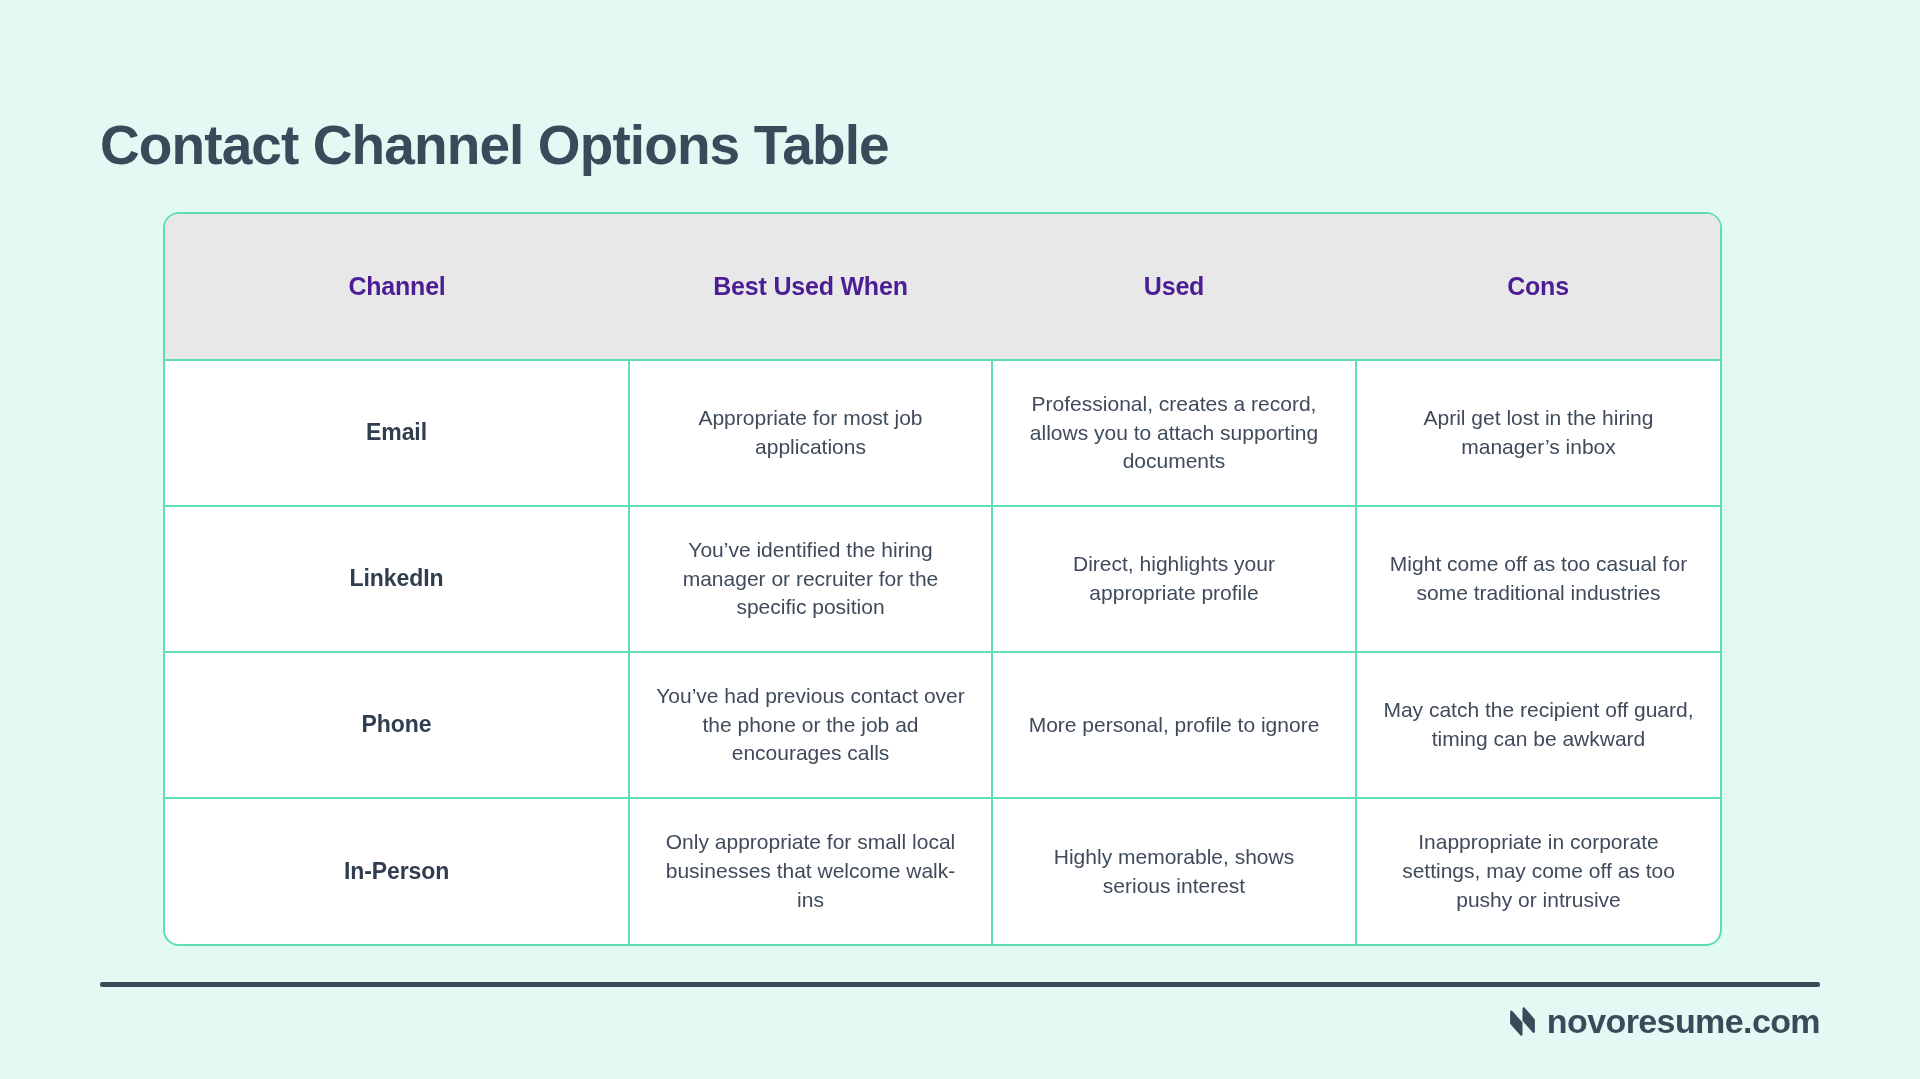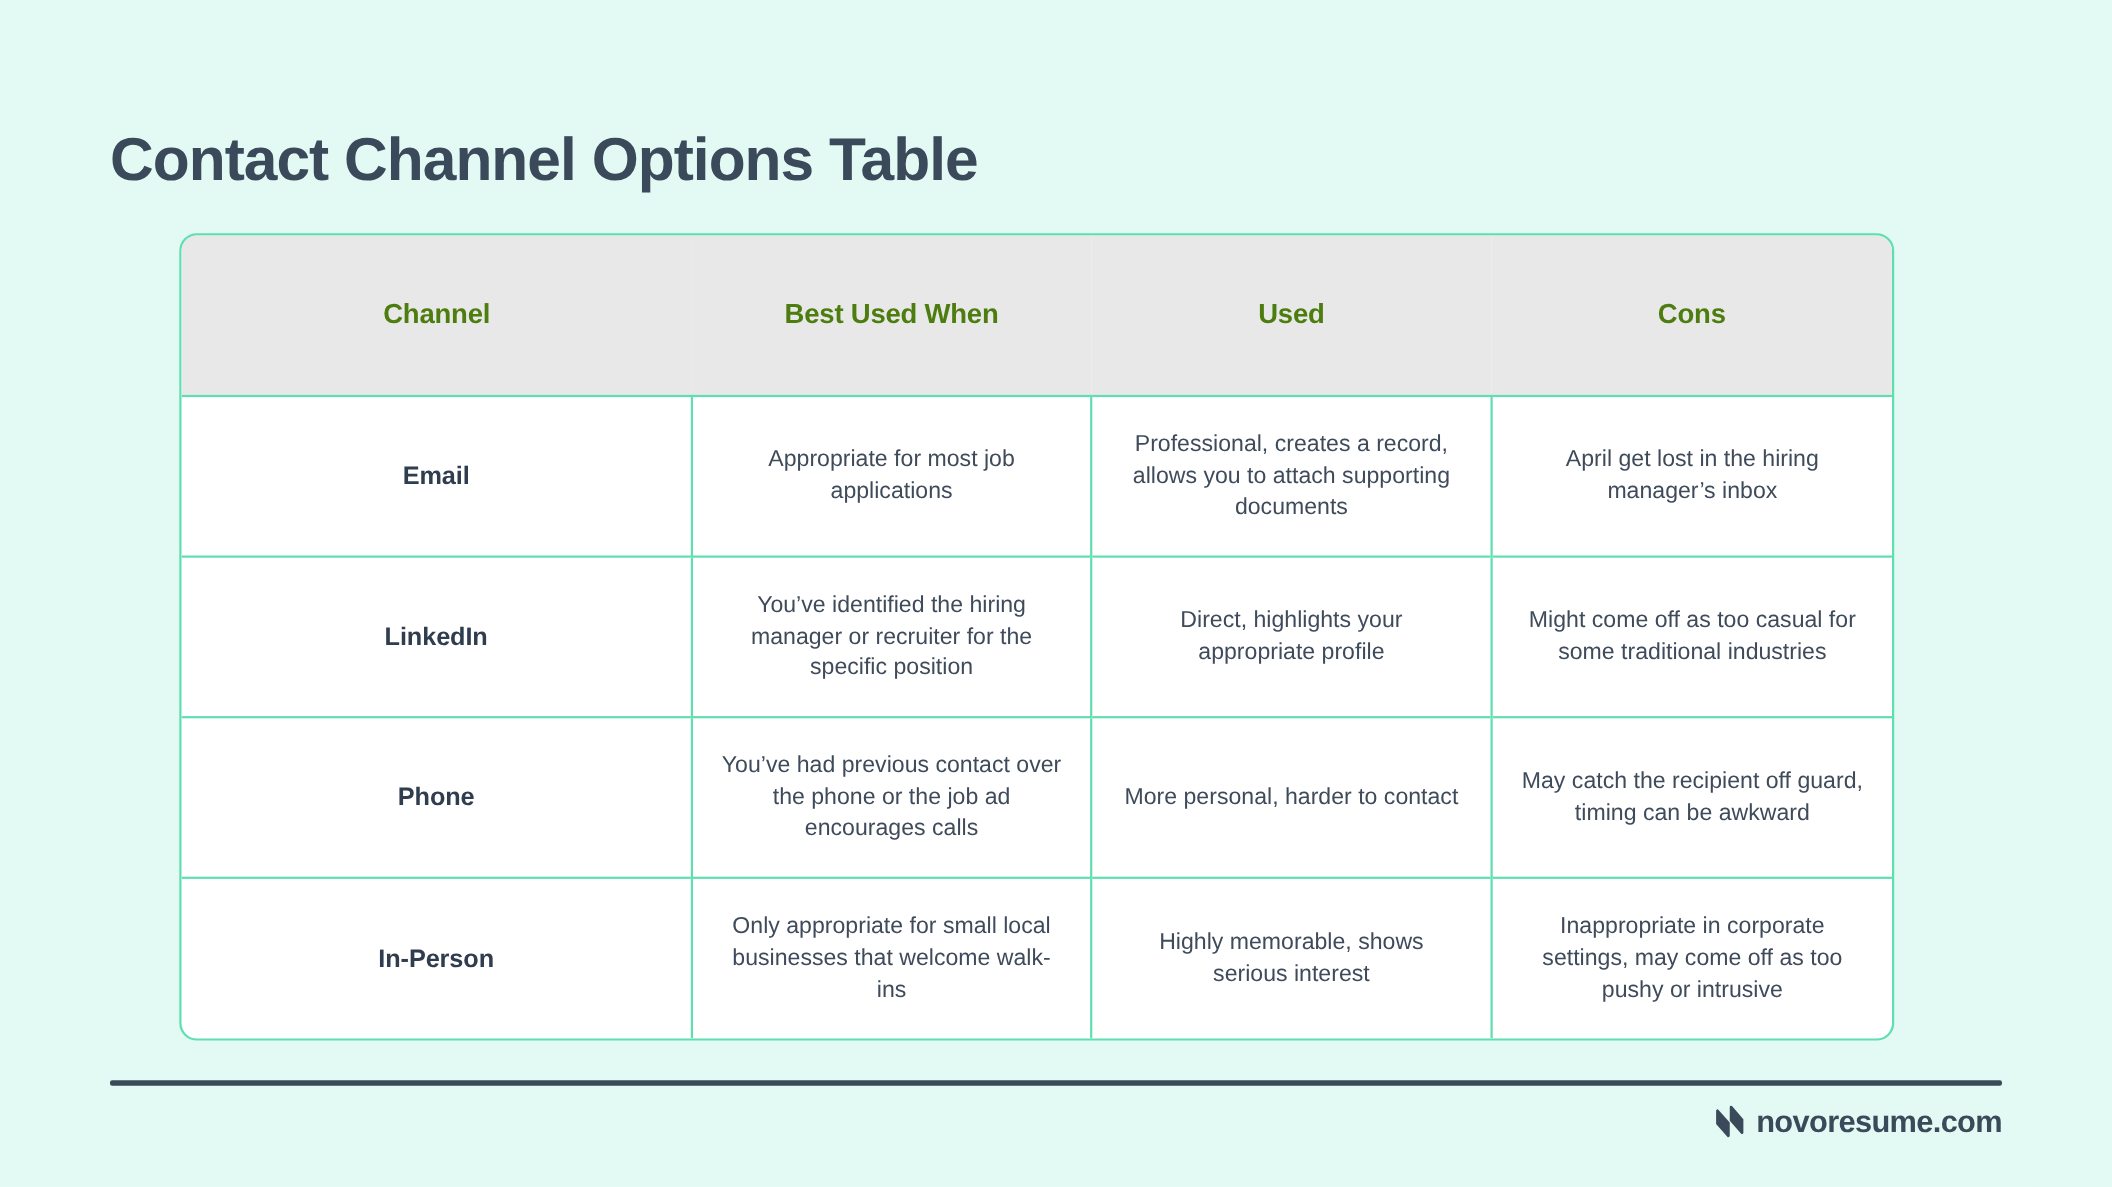--- a/index.html
+++ b/index.html
@@ -60,21 +60,21 @@
   thead tr.header-row {
     background: #e8e8e8;
   }
 
   thead th {
     height: 145px;
     vertical-align: middle;
     text-align: center;
     font-size: 25px;
     font-weight: bold;
-    color: #4d7c0f;
+    color: #4c1d95;
     padding: 0 14px;
     border: none;
     letter-spacing: -0.2px;
   }
 
   tbody td {
     height: 146px;
     vertical-align: middle;
     text-align: center;
     font-size: 21px;
@@ -117,21 +117,21 @@
     gap: 9px;
   }
 
   .brand-mark {
     width: 31px;
     height: 31px;
     display: block;
   }
 
   .brand-text {
-    font-size: 28px;
+    font-size: 34px;
     font-weight: bold;
     color: #3b4a5a;
     letter-spacing: -0.6px;
     line-height: 1;
   }
 </style>
 </head>
 <body>
 
 <div class="page">
@@ -163,21 +163,21 @@
         </tr>
         <tr>
           <td class="channel-cell">LinkedIn</td>
           <td>You’ve identified the hiring manager or recruiter for the specific position</td>
           <td>Direct, highlights your appropriate profile</td>
           <td>Might come off as too casual for some traditional industries</td>
         </tr>
         <tr>
           <td class="channel-cell">Phone</td>
           <td>You’ve had previous contact over the phone or the job ad encourages calls</td>
-          <td>More personal, harder to contact</td>
+          <td>More personal, profile to ignore</td>
           <td>May catch the recipient off guard, timing can be awkward</td>
         </tr>
         <tr>
           <td class="channel-cell">In-Person</td>
           <td>Only appropriate for small local businesses that welcome walk-ins</td>
           <td>Highly memorable, shows serious interest</td>
           <td>Inappropriate in corporate settings, may come off as too pushy or intrusive</td>
         </tr>
       </tbody>
     </table>

